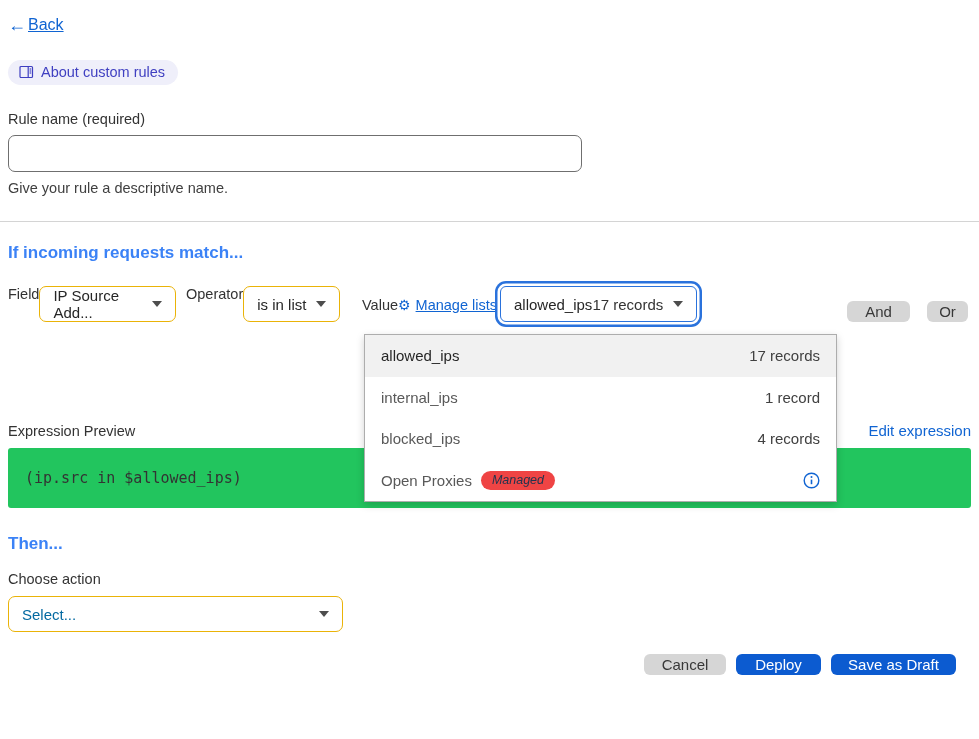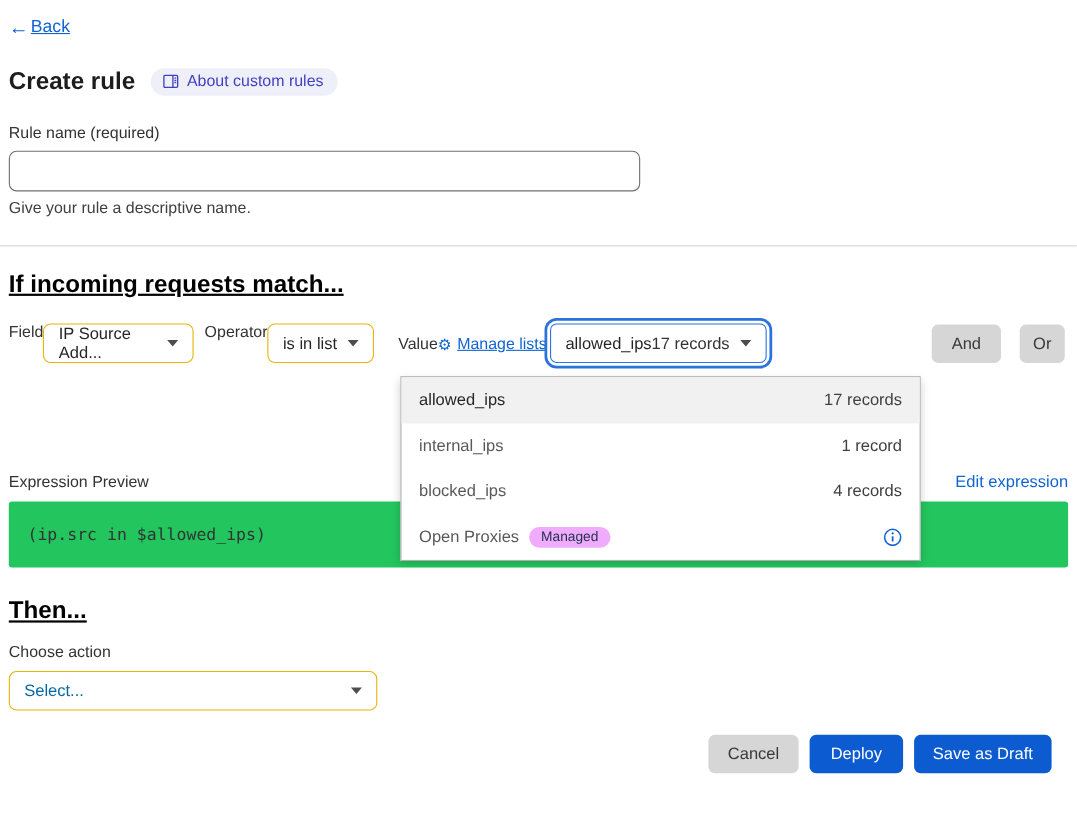--- a/index.html
+++ b/index.html
@@ -34,21 +34,21 @@
   .rule-name-input {
     width: 574px; height: 37px;
     border: 1px solid #6f6f6f; border-radius: 7px;
     padding: 0 12px; font-size: 15px; font-family: "Liberation Sans", sans-serif;
     outline: none; color: #262626; background: #fff;
   }
   .helper-text { font-size: 14.5px; color: #404040; margin-top: 8px; }
 
   .divider { border: none; border-top: 1px solid #d4d4d4; margin: 25px -8px 0 -8px; }
 
-  .section-heading { font-size: 22px; font-weight: 700; color: #000000; margin: 21px 0 0 0; text-decoration: underline; }
+  .section-heading { font-size: 17px; font-weight: 700; color: #3b82f6; margin: 21px 0 0 0; }
 
   
   .match-row { display: flex; align-items: flex-end; margin-top: 23px; }
   .col { display: flex; flex-direction: row; }
   .col-field { width: 168px; margin-right: 10px; }
   .col-operator { width: 167px; margin-right: 9px; }
   .col-value { width: 476px; position: relative; }
   .col-label { font-size: 14.5px; color: #333; margin-bottom: 9px; }
   .col-label-row { display: flex; justify-content: space-between; align-items: flex-end; margin-bottom: 9px; }
   .manage-lists { display: inline-flex; align-items: center; gap: 5px; color: #1064d2; font-size: 14.5px; cursor: pointer; }
@@ -66,43 +66,43 @@
   .value-control {
     border: 1.5px solid #2a72dc; border-radius: 6px;
     box-shadow: 0 0 0 2.5px #ffffff, 0 0 0 5px #2a72dc;
     margin: 0 3px;
   }
   .value-right { display: flex; align-items: center; color: #333; }
 
   .and-or-group { display: flex; margin-left: 9px; }
   .btn {
     font-family: "Liberation Sans", sans-serif; font-size: 15px;
-    border: none; border-radius: 6px; height: 35px; cursor: pointer;
+    border: none; border-radius: 6px; height: 21px; cursor: pointer;
   }
   .btn-gray { background: #d6d6d6; color: #383838; }
   .btn-and { width: 63px; margin-right: 17px; }
   .btn-or { width: 41px; }
 
   
   .dropdown-menu {
     position: absolute; top: 48px; left: 2px; width: 473px;
     background: #fff; border: 1px solid #adadad;
     box-shadow: 0 3px 8px rgba(0,0,0,0.18);
     z-index: 10;
   }
   .dropdown-item {
     height: 41.5px; display: flex; align-items: center; justify-content: space-between;
     padding: 0 16px; font-size: 15px; color: #595959; cursor: pointer;
   }
   .dropdown-item.highlighted { background: #f1f1f1; color: #262626; }
   .item-records { color: #404040; }
   .item-left { display: flex; align-items: center; gap: 9px; }
   .managed-badge {
-    background: #f0abfc; color: #24344e;
-    border-radius: 11px; padding: 2.5px 11px; font-size: 12.5px;
+    background: #ef4444; color: #24344e;
+    border-radius: 11px; padding: 2.5px 11px; font-size: 12.5px; font-style: italic;
   }
   .info-icon { display: flex; align-items: center; cursor: pointer; }
 
   
   .expression-section { margin-top: 100px; }
   .expression-header { display: flex; justify-content: space-between; align-items: flex-end; }
   .expression-label { font-size: 14.5px; color: #333; }
   .edit-expression { color: #1064d2; font-size: 15px; cursor: pointer; }
   .expression-code {
     margin-top: 9px; background: #22c55e; border-radius: 3px;
@@ -128,21 +128,20 @@
 <div class="page">
 
   
   <a class="back-link">
     <span class="back-arrow">←</span>
       <span class="back-text">Back</span>
   </a>
 
   
   <div class="title-row">
-    <h1 class="page-title">Create rule</h1>
     <span class="about-pill">
       <span class="book-icon">
         <svg width="15" height="14" viewBox="0 0 15 14" fill="none" stroke="#3f3fc1" stroke-width="1.2">
           <rect x="1" y="1.5" width="12.5" height="11" rx="1"></rect>
           <line x1="9.2" y1="1.5" x2="9.2" y2="12.5"></line>
           <line x1="10.6" y1="4" x2="12.2" y2="4"></line>
           <line x1="10.6" y1="6" x2="12.2" y2="6"></line>
           <line x1="10.6" y1="8" x2="12.2" y2="8"></line>
         </svg>
       </span>

